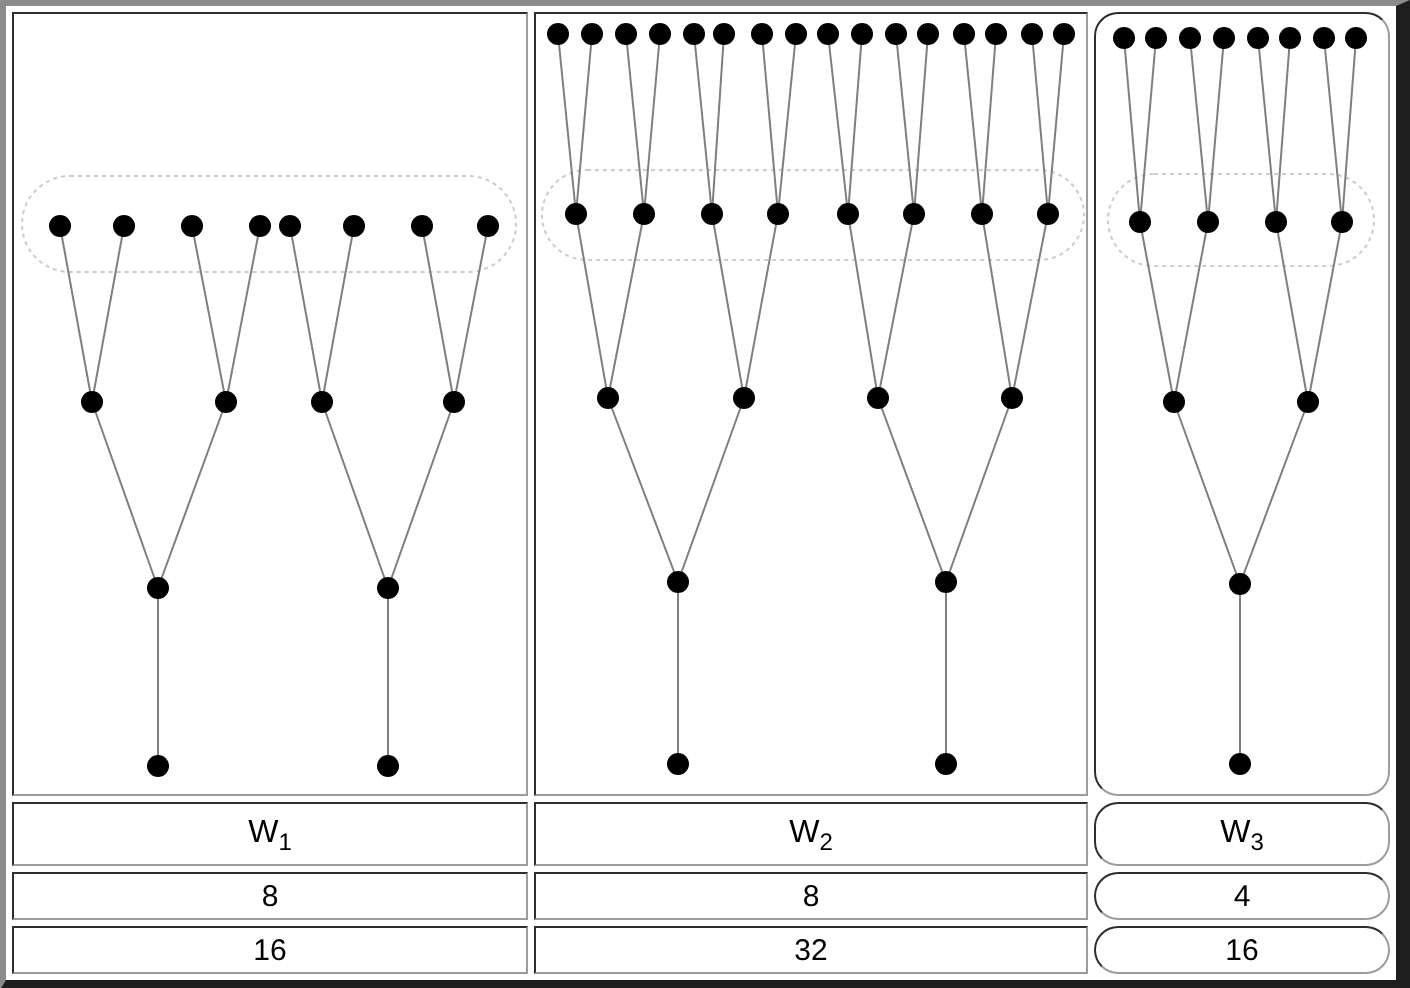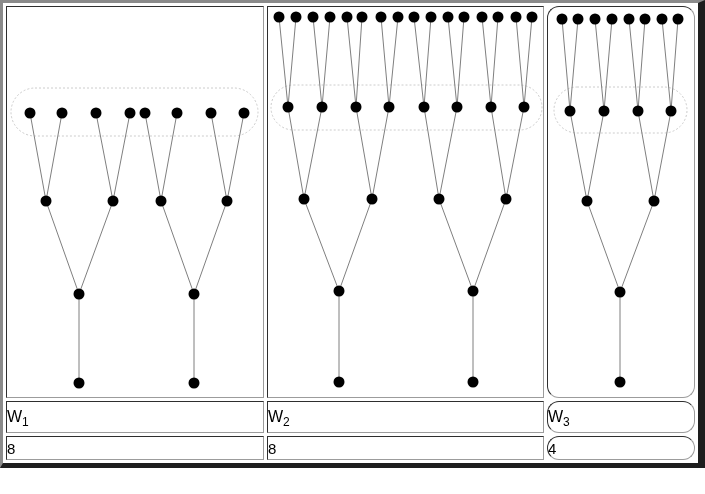--- a/index.html
+++ b/index.html
@@ -23,20 +23,21 @@
     border-right: 7px solid var(--frame-dark, #1e1e1e);
     border-bottom: 5px solid var(--frame-dark, #1e1e1e);
   }
   .tr { display: table-row; }
   .td {
     display: table-cell;
     background: #ffffff;
     border-style: solid;
     border-width: 1px;
     border-color: var(--cell-dark, #2e2e2e) var(--cell-light, #9c9c9c) var(--cell-light, #9c9c9c) var(--cell-dark, #2e2e2e);
+    text-align: center;
     vertical-align: middle;
   }
   .c0 { width: 256px; }
   .c1 { width: 275px; margin-top: 40px; }
   .c2 { width: 146px; border-radius: 12px; }
   .tree-td { height: 390px; vertical-align: top; padding: 0; }
   .tree-td svg { display: block; }
   .label-td { height: 30px; font-size: 16px; }
   .num-td { height: 22px; font-size: 15px; }
   .sub {
@@ -202,14 +203,19 @@
       <span><span>W</span><span class="sub">3</span></span>
     </div>
   </div>
 
   <div class="tr">
     <div class="td num-td c0">8</div>
     <div class="td num-td c1">8</div>
     <div class="td num-td c2">4</div>
   </div>
 
+  <div class="tr">
+    <div class="td num-td c0">16</div>
+    <div class="td num-td c1">32</div>
+    <div class="td num-td c2">16</div>
+  </div>
 
 </div>
 
 </body></html>

